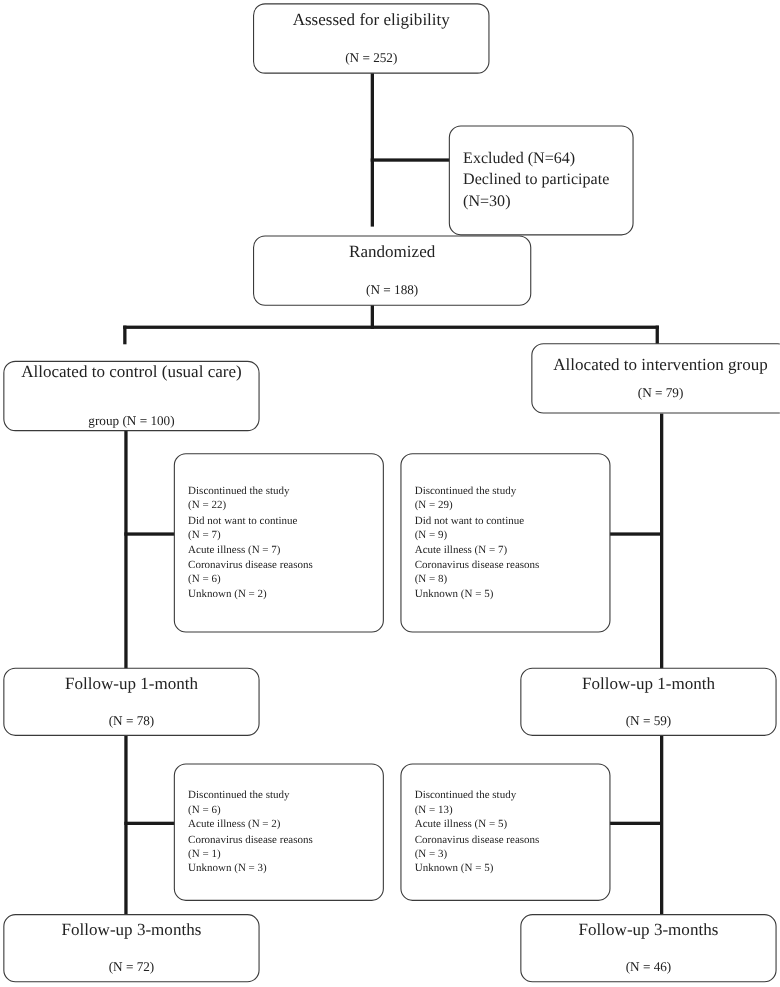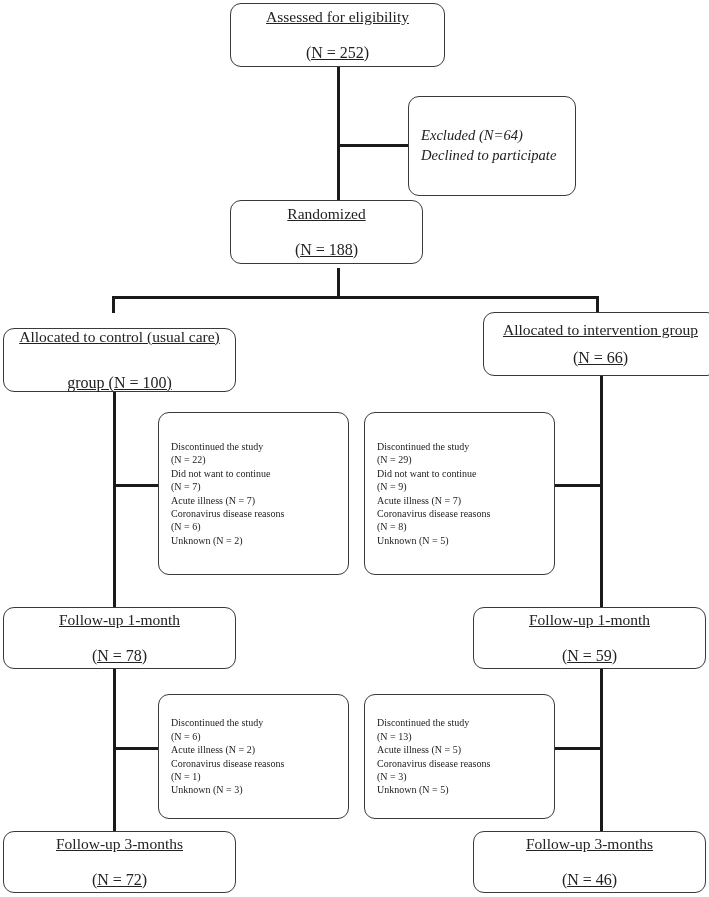--- a/index.html
+++ b/index.html
@@ -33,32 +33,31 @@
     border: 1px solid #3a3a3a;
     border-radius: 11px;
     z-index: 3;
   }
   .box.centered {
     display: flex;
     flex-direction: column;
     align-items: center;
     justify-content: center;
     text-align: center;
-    text-decoration: underline;
   }
   .box.listing {
     display: flex;
     flex-direction: column;
     justify-content: center;
     text-align: left;
     padding: 6px 0 6px 12px;
   }
 
   .l1 { font-size: 15.5px; line-height: 1.35; }
-  .l2 { font-size: 16px; line-height: 1.35; margin-top: 14px; }
+  .l2 { font-size: 12px; line-height: 1.35; margin-top: 14px; }
 
   .detail {
     font-size: 14.6px;
     line-height: 1.345;
     white-space: nowrap;
   }
   .detail.tight { font-size: 10px; }
 </style>
 </head>
 <body>
@@ -84,38 +83,39 @@
   <div class="line hline" style="left:113px; top:747px; width:46px;"></div>
 
   <div class="line vline" style="left:600px; top:669px; height:164px;"></div>
   <div class="line hline" style="left:554px; top:747px; width:46px;"></div>
 
   <div class="box centered" style="left:230px; top:3px; width:215px; height:64px;">
     <div class="l1">Assessed for eligibility</div>
     <div class="l2">(N = 252)</div>
   </div>
 
-  <div class="box listing" style="left:408px; top:96px; width:168px; height:100px;font-style:italic;">
+  <div class="box listing" style="left:408px; top:114px; width:168px; height:100px;">
     <div class="detail">Excluded (N=64)</div>
     <div class="detail">Declined to participate</div>
+    <div class="detail">(N=30)</div>
   </div>
 
-  <div class="box centered" style="left:230px; top:200px; width:193px; height:64px;">
+  <div class="box centered" style="left:230px; top:214px; width:253px; height:64px;">
     <div class="l1">Randomized</div>
     <div class="l2">(N = 188)</div>
   </div>
 
   <div class="box centered" style="left:3px; top:328px; width:233px; height:64px;">
     <div class="l1">Allocated to control (usual care)</div>
     <div class="l2" style="margin-top:24px;">group (N = 100)</div>
   </div>
 
   <div class="box centered" style="left:483px; top:312px; width:235px; height:64px;">
     <div class="l1">Allocated to intervention group</div>
-    <div class="l2" style="margin-top:6px;">(N = 66)</div>
+    <div class="l2" style="margin-top:6px;">(N = 79)</div>
   </div>
 
   <div class="box listing" style="left:158px; top:412px; width:191px; height:163px;">
     <div class="detail tight">Discontinued the study</div>
     <div class="detail tight">(N = 22)</div>
     <div class="detail tight">Did not want to continue</div>
     <div class="detail tight"> (N = 7)</div>
     <div class="detail tight">Acute illness (N = 7)</div>
     <div class="detail tight">Coronavirus disease reasons</div>
     <div class="detail tight">(N = 6)</div>

